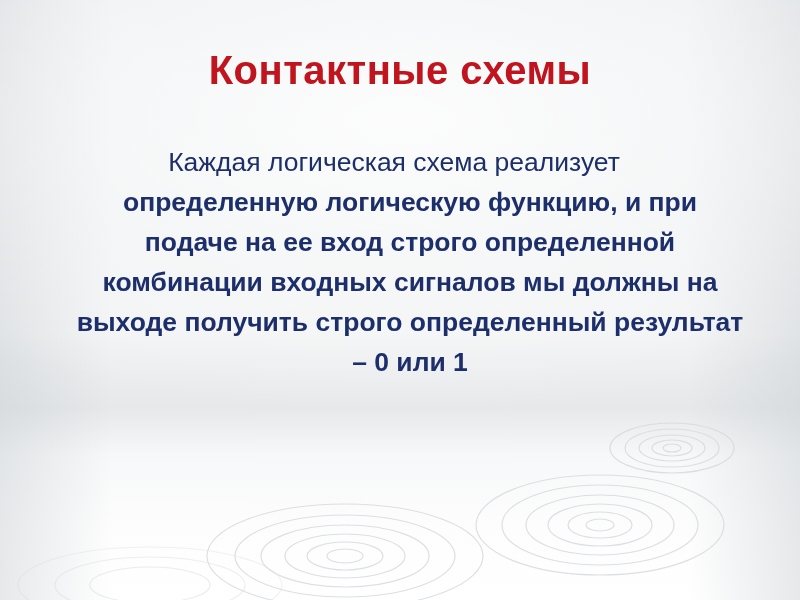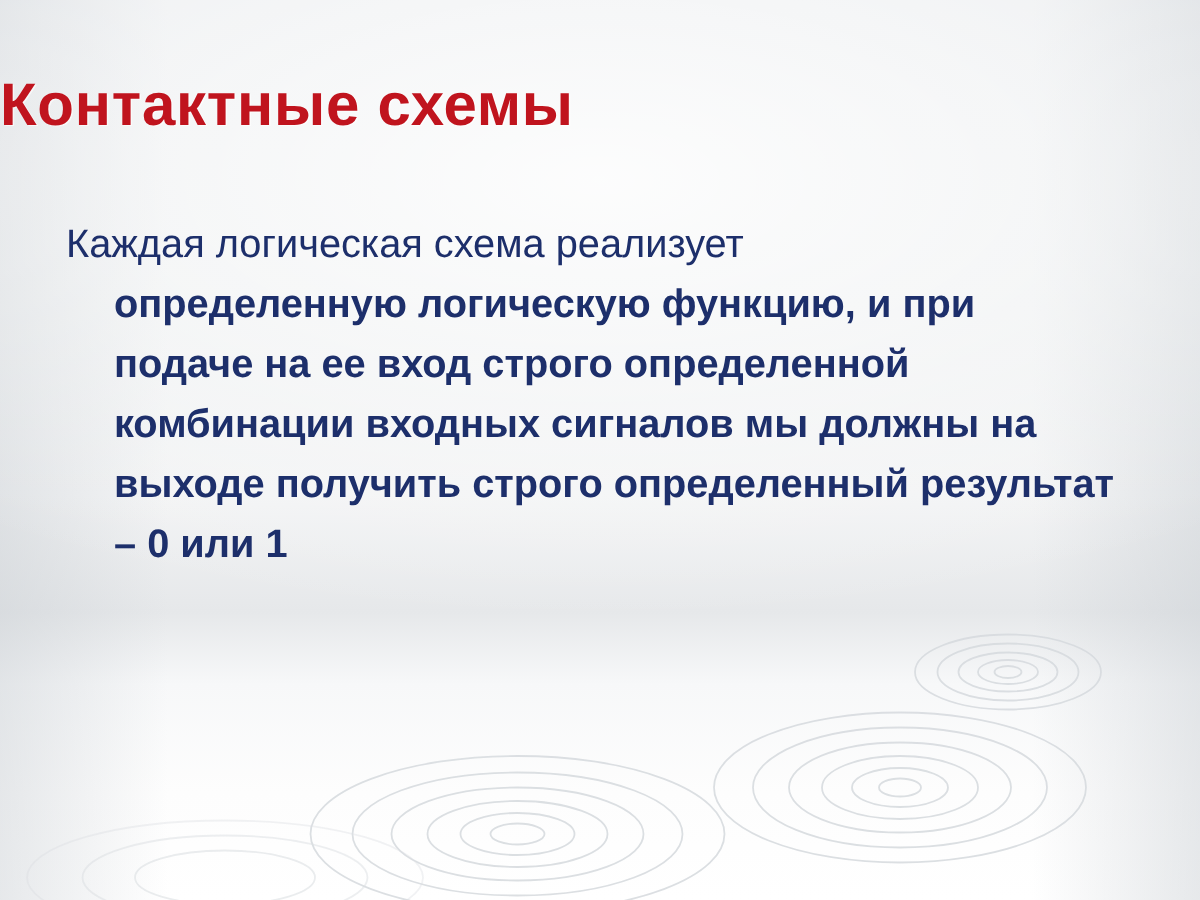--- a/index.html
+++ b/index.html
@@ -51,37 +51,38 @@
     width: 800px;
     height: 220px;
     pointer-events: none;
   }
 
   .title {
     position: absolute;
     left: 0;
     right: 0;
     top: 48px;
-    text-align: left;
+    text-align: center;
     color: #c0141e;
     font-size: 40px;
     font-weight: bold;
     letter-spacing: 0.5px;
     text-shadow: 1px 1px 0 rgba(255,255,255,0.6);
   }
 
   .body-text {
     position: absolute;
     left: 44px;
     top: 142px;
     width: 700px;
     color: #1d2f6b;
     font-size: 26.5px;
     line-height: 40px;
     text-indent: 0;
+    text-align: center;
   }
   .body-text .indented {
     display: block;
     padding-left: 32px;
     font-weight: bold;
   }
   .body-text .first-line {
     display: block;
   }
 </style>

